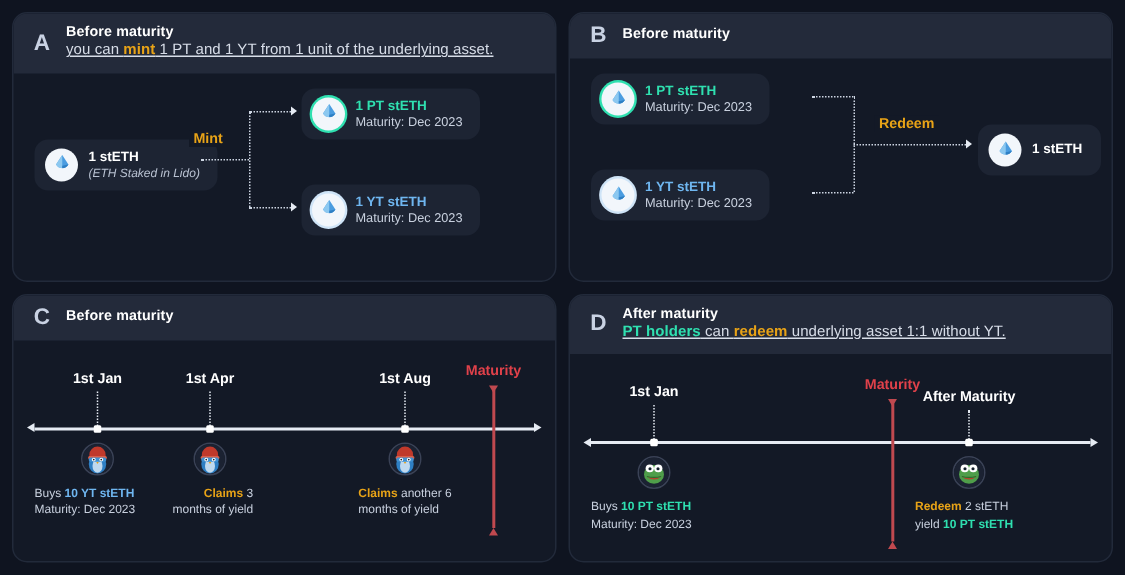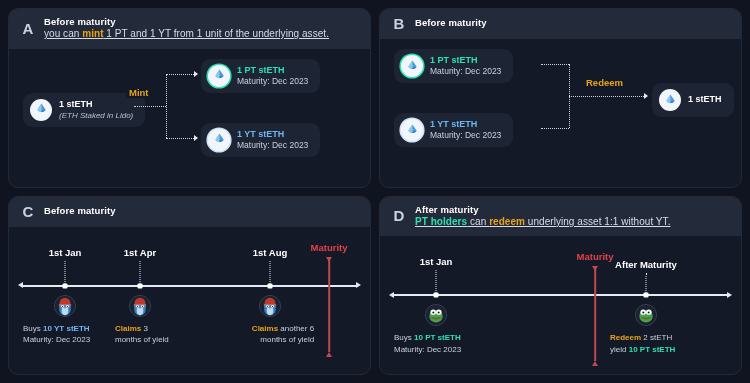--- a/index.html
+++ b/index.html
@@ -152,21 +152,21 @@
     font-size: 9.5px; font-weight: bold; color: #ffffff;
     white-space: nowrap;
     transform: translateX(-50%);
   }
   .tl-note {
     position: absolute;
     font-size: 8px; color: #c8d0de;
     line-height: 1.45;
     white-space: nowrap;
   }
-  .tl-note.ctr { transform: translateX(-50%); text-align: right; margin-left: 13px; }
+  .tl-note.ctr { transform: translateX(-50%); text-align: left; }
   .tl-note .am { color: #e8a317; font-weight: bold; }
   .tl-note .tl { color: #2fe0b0; font-weight: bold; }
   .tl-note .bl { color: #6fb6f0; font-weight: bold; }
 
   
   .avatar {
     position: absolute;
     width: 22px; height: 22px; border-radius: 50%;
     transform: translateX(-50%);
     overflow: hidden;
@@ -370,21 +370,21 @@
             <path d="M5.5 8.5 a6.5 6.5 0 0 1 13 0 v2 h-13 Z" fill="#c0392b"></path>
             <rect x="4.5" y="9.5" width="15" height="2.6" rx="1.2" fill="#d95f4a"></rect>
             <rect x="5" y="10.8" width="14" height="3.4" rx="1.4" fill="#3f8fd0"></rect>
             <circle cx="9" cy="12.4" r="1.5" fill="#ffffff"></circle>
             <circle cx="15" cy="12.4" r="1.5" fill="#ffffff"></circle>
             <circle cx="9" cy="12.4" r=".7" fill="#16202f"></circle>
             <circle cx="15" cy="12.4" r=".7" fill="#16202f"></circle>
             <path d="M11 14.4 h2 l-1 1.5 Z" fill="#e8a317"></path>
           </svg>
       </div>
-      <div class="tl-note" style="left:106px; top:96px;"><span></span><span class="am">Claims</span><span> 3</span><br><span>months of yield</span></div>
+      <div class="tl-note" style="left:106px; top:96px;text-align:right;"><span></span><span class="am">Claims</span><span> 3</span><br><span>months of yield</span></div>
 
       <div class="tl-label" style="left:261px; top:20px;">1st Aug</div>
       <div class="tl-stem" style="left:261px; top:34px; height:25px;"></div>
       <div class="tl-node" style="left:261px; top:59px;"></div>
       <div class="avatar" style="left:261px; top:68px;">
         <svg width="20" height="20" viewBox="0 0 24 24">
             <circle cx="12" cy="12" r="12" fill="#1b2232"></circle>
             <ellipse cx="12" cy="16" rx="7" ry="7.5" fill="#2e7fc4"></ellipse>
             <ellipse cx="12" cy="17.5" rx="4" ry="5.5" fill="#bfd9ef"></ellipse>
             <path d="M5.5 8.5 a6.5 6.5 0 0 1 13 0 v2 h-13 Z" fill="#c0392b"></path>

